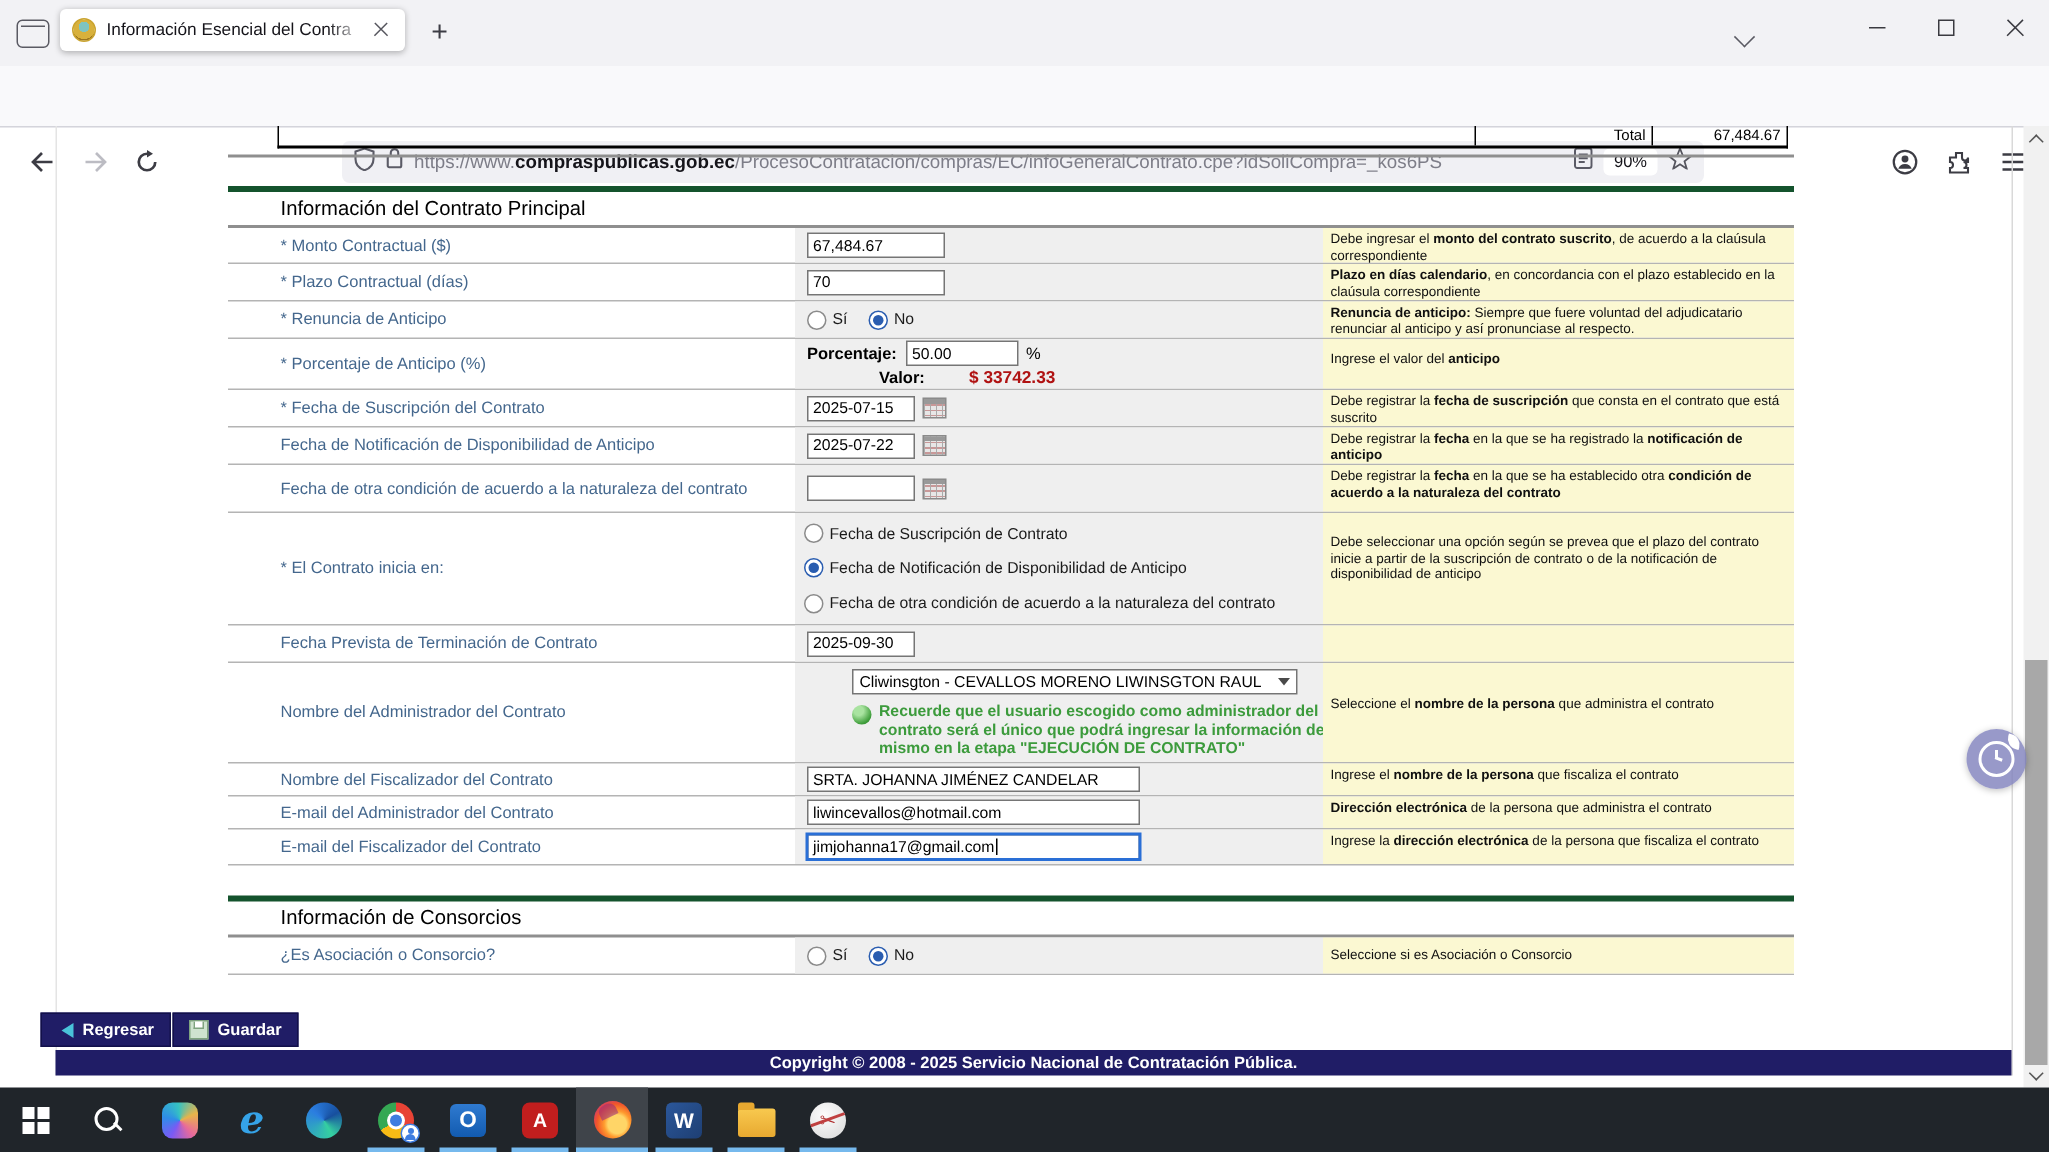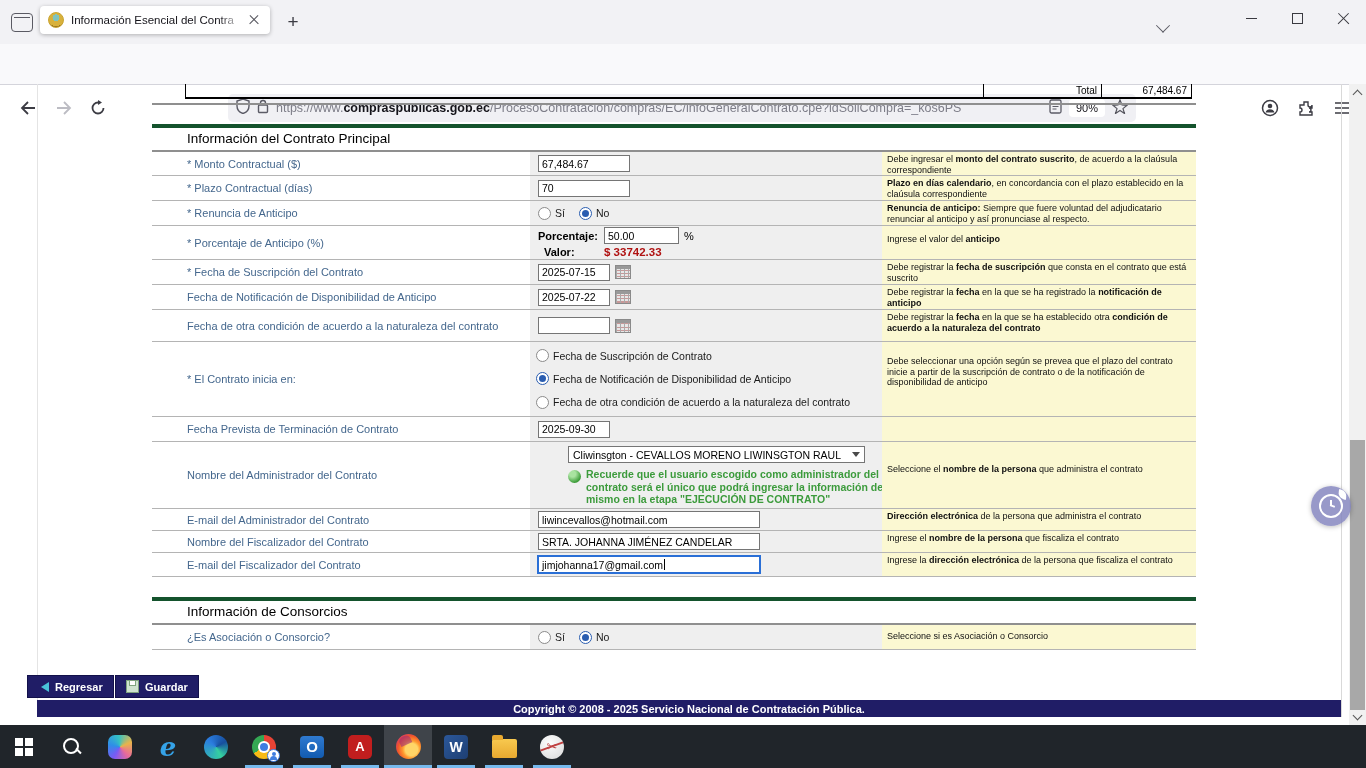--- a/index.html
+++ b/index.html
@@ -272,21 +272,21 @@
     </div>
 
     <div class="row" style="height:34px;">
       <div class="cl">* Porcentaje de Anticipo (%)</div>
       <div class="ci v" style="padding-top:1px;">
         <div class="pct-line">
           <span class="pct-lab">Porcentaje:</span>
           <span class="field w75">50.00</span>
           <span style="margin-left:5px;">%</span>
         </div>
-        <div class="pct-line" style="margin-top:2px;">
+        <div class="pct-line" style="margin-top:2px;margin-left:42px;">
           <span class="pct-lab" style="padding-left:6px;box-sizing:border-box;">Valor:</span>
           <span class="valor-val">$ 33742.33</span>
         </div>
       </div>
       <div class="ch" style="padding-top:8px;">Ingrese el valor del <b>anticipo</b></div>
     </div>
 
     <div class="row" style="height:25px;">
       <div class="cl">* Fecha de Suscripción del Contrato</div>
       <div class="ci">
@@ -350,33 +350,33 @@
         </div>
         <div class="note">
           <span class="noteicon"></span>
           <span class="notetext">Recuerde que el usuario escogido como administrador del contrato será el único que podrá ingresar la información del mismo en la etapa "EJECUCIÓN DE CONTRATO"</span>
         </div>
       </div>
       <div class="ch" style="padding-top:22px;">Seleccione el <b>nombre de la persona</b> que administra el contrato</div>
     </div>
 
     <div class="row" style="height:22px;">
+      <div class="cl">Nombre del Fiscalizador del Contrato</div>
+      <div class="ci">
+          <span class="field w222">SRTA. JOHANNA JIMÉNEZ CANDELAR</span>
+        </div>
+      <div class="ch">Ingrese el <b>nombre de la persona</b> que fiscaliza el contrato</div>
+    </div>
+
+    <div class="row" style="height:22px;">
       <div class="cl">E-mail del Administrador del Contrato</div>
       <div class="ci">
           <span class="field w222">liwincevallos@hotmail.com</span>
         </div>
       <div class="ch"><b>Dirección electrónica</b> de la persona que administra el contrato</div>
-    </div>
-
-    <div class="row" style="height:22px;">
-      <div class="cl">Nombre del Fiscalizador del Contrato</div>
-      <div class="ci">
-          <span class="field w222">SRTA. JOHANNA JIMÉNEZ CANDELAR</span>
-        </div>
-      <div class="ch">Ingrese el <b>nombre de la persona</b> que fiscaliza el contrato</div>
     </div>
 
     <div class="row" style="height:24px;">
       <div class="cl">E-mail del Fiscalizador del Contrato</div>
       <div class="ci">
         <span class="field w222 focus">
             <span>jimjohanna17@gmail.com</span>
             <span class="caret"></span>
           </span>
       </div>

